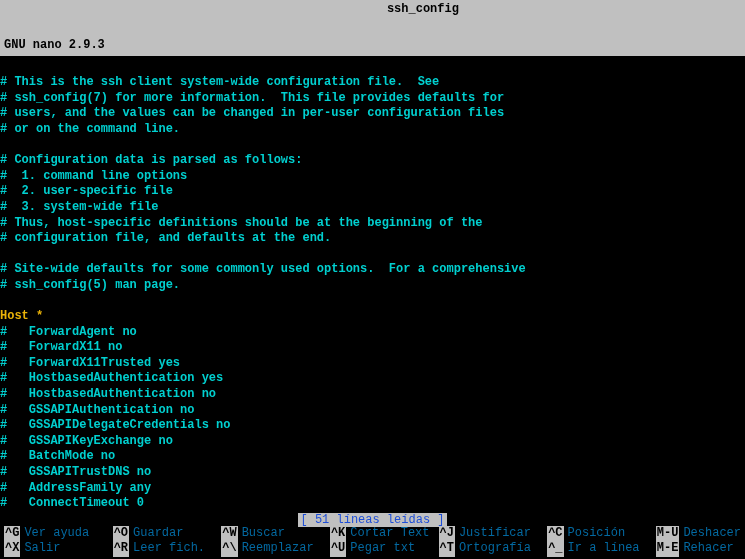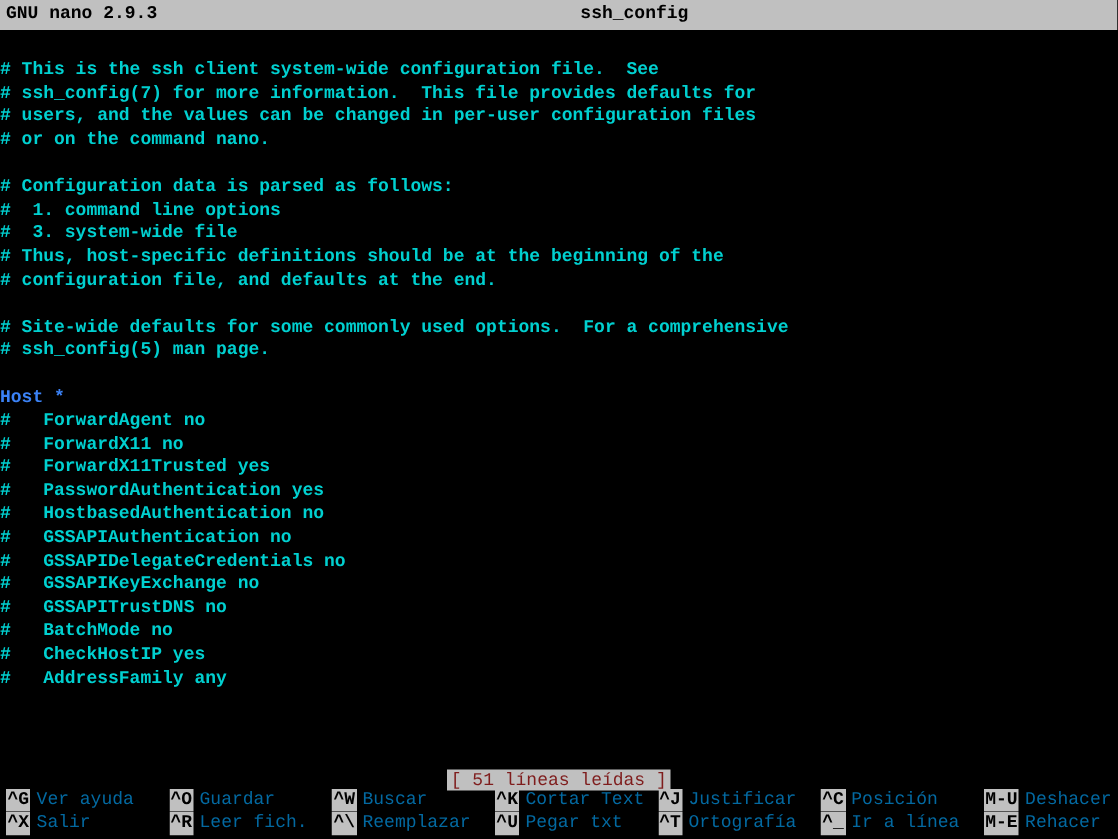--- a/index.html
+++ b/index.html
@@ -19,43 +19,44 @@
     }
     .titlebar {
       background: #c0c0c0;
       color: #000;
       display: flex;
       padding: 2px 4px;
       font-weight: bold;
     }
     .titlebar-left {
       flex: 0 0 auto;
+      margin-top: 36px;
     }
     .titlebar-center {
       flex: 1;
       text-align: center;
     }
     .editor {
       padding: 4px 0;
       color: #00d0d0;
       font-weight: bold;
     }
     .editor-line {
       white-space: pre;
     }
     .white-text {
-      color: #3b82f6;
+      color: #eab308;
     }
     .statusbar {
       position: absolute;
       bottom: 30px;
       left: 0;
       right: 0;
       text-align: center;
-      color: #7f1d1d;
+      color: #1d4ed8;
     }
     .statusbar span {
       background: #c0c0c0;
       padding: 0 2px;
     }
     .shortcuts {
       position: absolute;
       bottom: 0;
       left: 0;
       right: 0;
@@ -89,44 +90,45 @@
 <div class="titlebar">
   <span class="titlebar-left">GNU nano 2.9.3</span>
   <span class="titlebar-center">ssh_config</span>
 </div>
 
 <div class="editor" id="editor">
     <div class="editor-line"> </div>
     <div class="editor-line"># This is the ssh client system-wide configuration file.  See</div>
     <div class="editor-line"># ssh_config(7) for more information.  This file provides defaults for</div>
     <div class="editor-line"># users, and the values can be changed in per-user configuration files</div>
-    <div class="editor-line"># or on the command nano.</div>
+    <div class="editor-line"># or on the command line.</div>
     <div class="editor-line"> </div>
     <div class="editor-line"># Configuration data is parsed as follows:</div>
     <div class="editor-line">#  1. command line options</div>
+    <div class="editor-line">#  2. user-specific file</div>
     <div class="editor-line">#  3. system-wide file</div>
     <div class="editor-line"># Thus, host-specific definitions should be at the beginning of the</div>
     <div class="editor-line"># configuration file, and defaults at the end.</div>
     <div class="editor-line"> </div>
     <div class="editor-line"># Site-wide defaults for some commonly used options.  For a comprehensive</div>
     <div class="editor-line"># ssh_config(5) man page.</div>
     <div class="editor-line"> </div>
     <div class="editor-line white-text">Host *</div>
     <div class="editor-line">#   ForwardAgent no</div>
     <div class="editor-line">#   ForwardX11 no</div>
     <div class="editor-line">#   ForwardX11Trusted yes</div>
-    <div class="editor-line">#   PasswordAuthentication yes</div>
+    <div class="editor-line">#   HostbasedAuthentication yes</div>
     <div class="editor-line">#   HostbasedAuthentication no</div>
     <div class="editor-line">#   GSSAPIAuthentication no</div>
     <div class="editor-line">#   GSSAPIDelegateCredentials no</div>
     <div class="editor-line">#   GSSAPIKeyExchange no</div>
+    <div class="editor-line">#   BatchMode no</div>
     <div class="editor-line">#   GSSAPITrustDNS no</div>
-    <div class="editor-line">#   BatchMode no</div>
-    <div class="editor-line">#   CheckHostIP yes</div>
     <div class="editor-line">#   AddressFamily any</div>
+    <div class="editor-line">#   ConnectTimeout 0</div>
   </div>
 
 <div class="statusbar">
   <span>[ 51 líneas leídas ]</span>
 </div>
 
 <div class="shortcuts" id="shortcuts">
     <div class="shortcut">
       <span class="shortcut-key">^G</span>
       <span class="shortcut-label">Ver ayuda</span>

